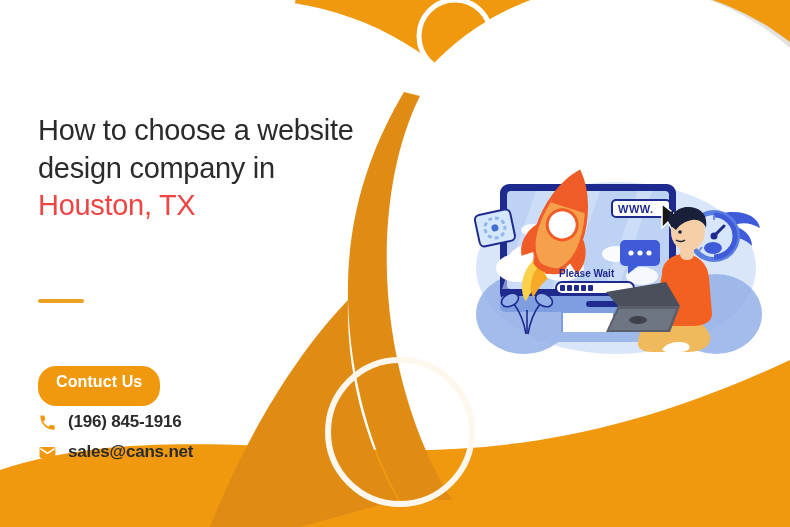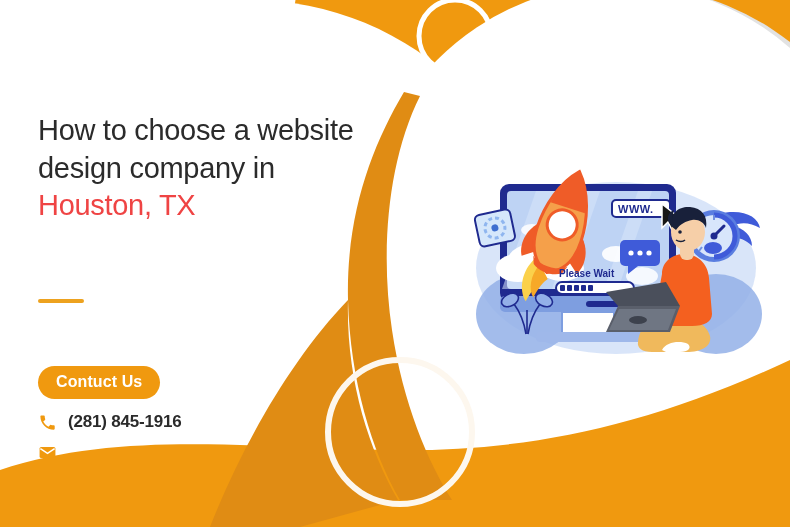--- a/index.html
+++ b/index.html
@@ -53,21 +53,21 @@
     background:#eda21f;
     border-radius:2px;
   }
 
   .cta-button {
     position:absolute;
     left:38px; top:366px;
     display:inline-flex;
     align-items:center;
     justify-content:center;
-    padding:7px 18px 8px 18px;
+    padding:7px 18px 15px 18px;
     background:#f0990f;
     color:#ffffff;
     font-size:16px;
     font-weight:bold;
     border:none;
     border-radius:18px;
     letter-spacing:0.1px;
     cursor:pointer;
     font-family:"Liberation Sans", sans-serif;
   }
@@ -160,29 +160,30 @@
 
     <button class="cta-button">Contuct Us</button>
 
     <ul class="contact-list">
       <li class="contact-row">
         <span class="contact-icon">
           <svg viewBox="0 0 24 24" width="19" height="19" xmlns="http://www.w3.org/2000/svg">
             <path d="M6.6 10.8c1.4 2.8 3.8 5.1 6.6 6.6l2.2-2.2c.3-.3.7-.4 1-.2 1.2.4 2.4.6 3.7.6.6 0 1 .4 1 1V20c0 .6-.4 1-1 1C10.6 21 3 13.4 3 4c0-.6.4-1 1-1h3.5c.6 0 1 .4 1 1 0 1.3.2 2.5.6 3.7.1.4 0 .8-.2 1l-2.3 2.1z" fill="#f0990f"></path>
           </svg>
         </span>
-        <span class="contact-text">(281) 845-1916</span>
+        <span class="contact-text">(196) 845-1916</span>
       </li>
       <li class="contact-row">
         <span class="contact-icon">
           <svg viewBox="0 0 24 24" width="19" height="19" xmlns="http://www.w3.org/2000/svg">
             <rect x="2" y="5" width="20" height="14" rx="2" fill="#f0990f"></rect>
             <path d="M3 7l9 6 9-6" fill="none" stroke="#ffffff" stroke-width="2"></path>
           </svg>
         </span>
+        <span class="contact-text">sales@cans.net</span>
       </li>
     </ul>
 
   </div>
 
   <div class="illustration">
     <svg class="illus-svg" viewBox="0 0 296 200" xmlns="http://www.w3.org/2000/svg">
 
       <ellipse cx="150" cy="104" rx="140" ry="86" fill="#ccdcf7" opacity="0.75"></ellipse>
       <ellipse cx="58" cy="150" rx="48" ry="40" fill="#93b0e8" opacity="0.85"></ellipse>

